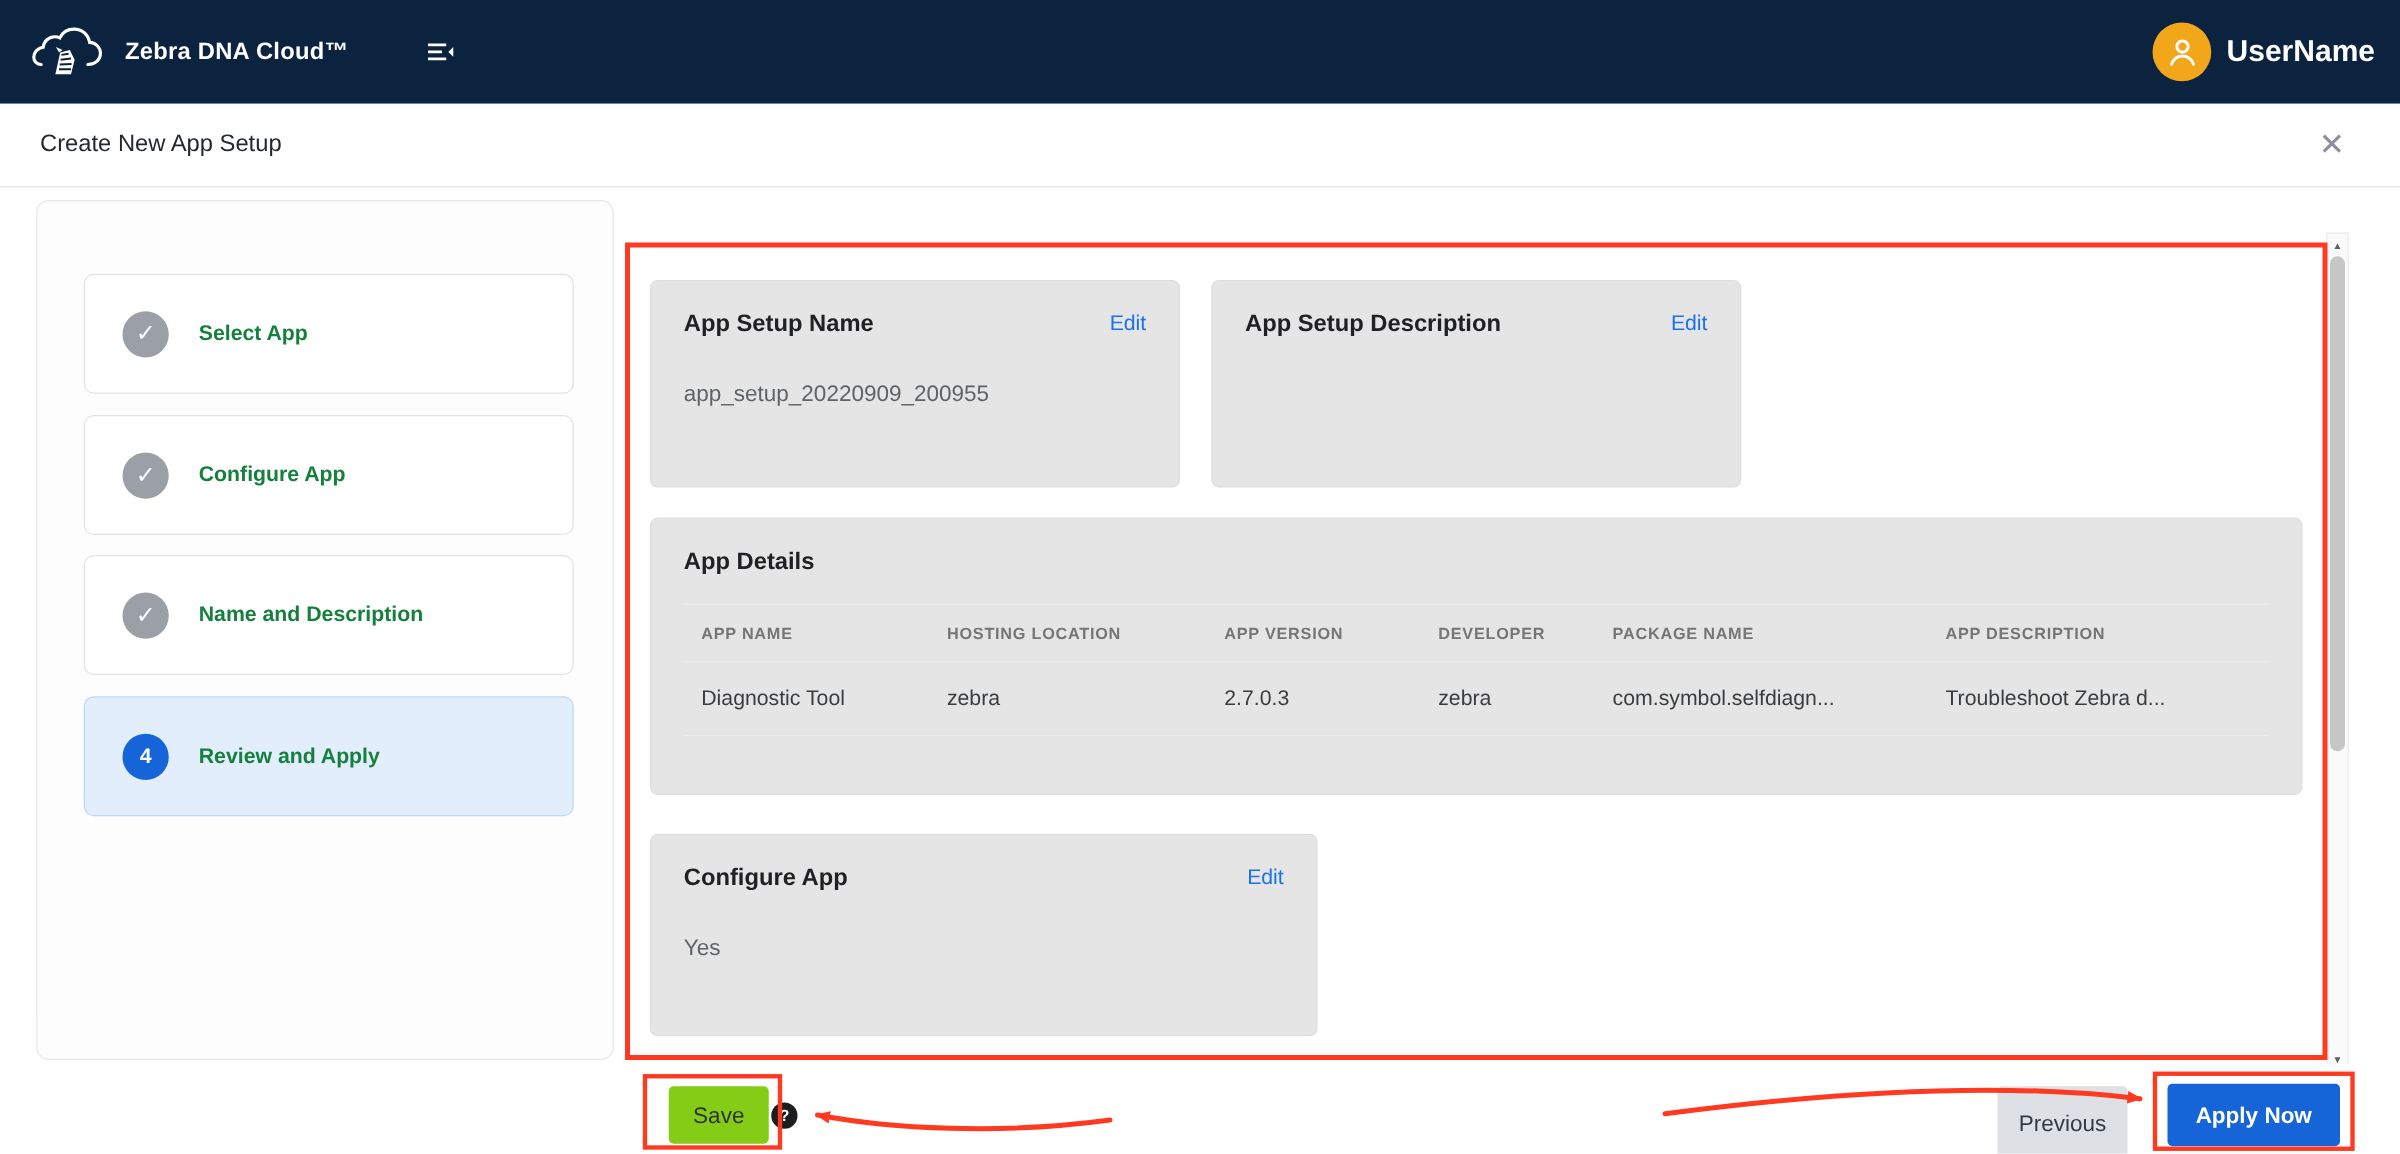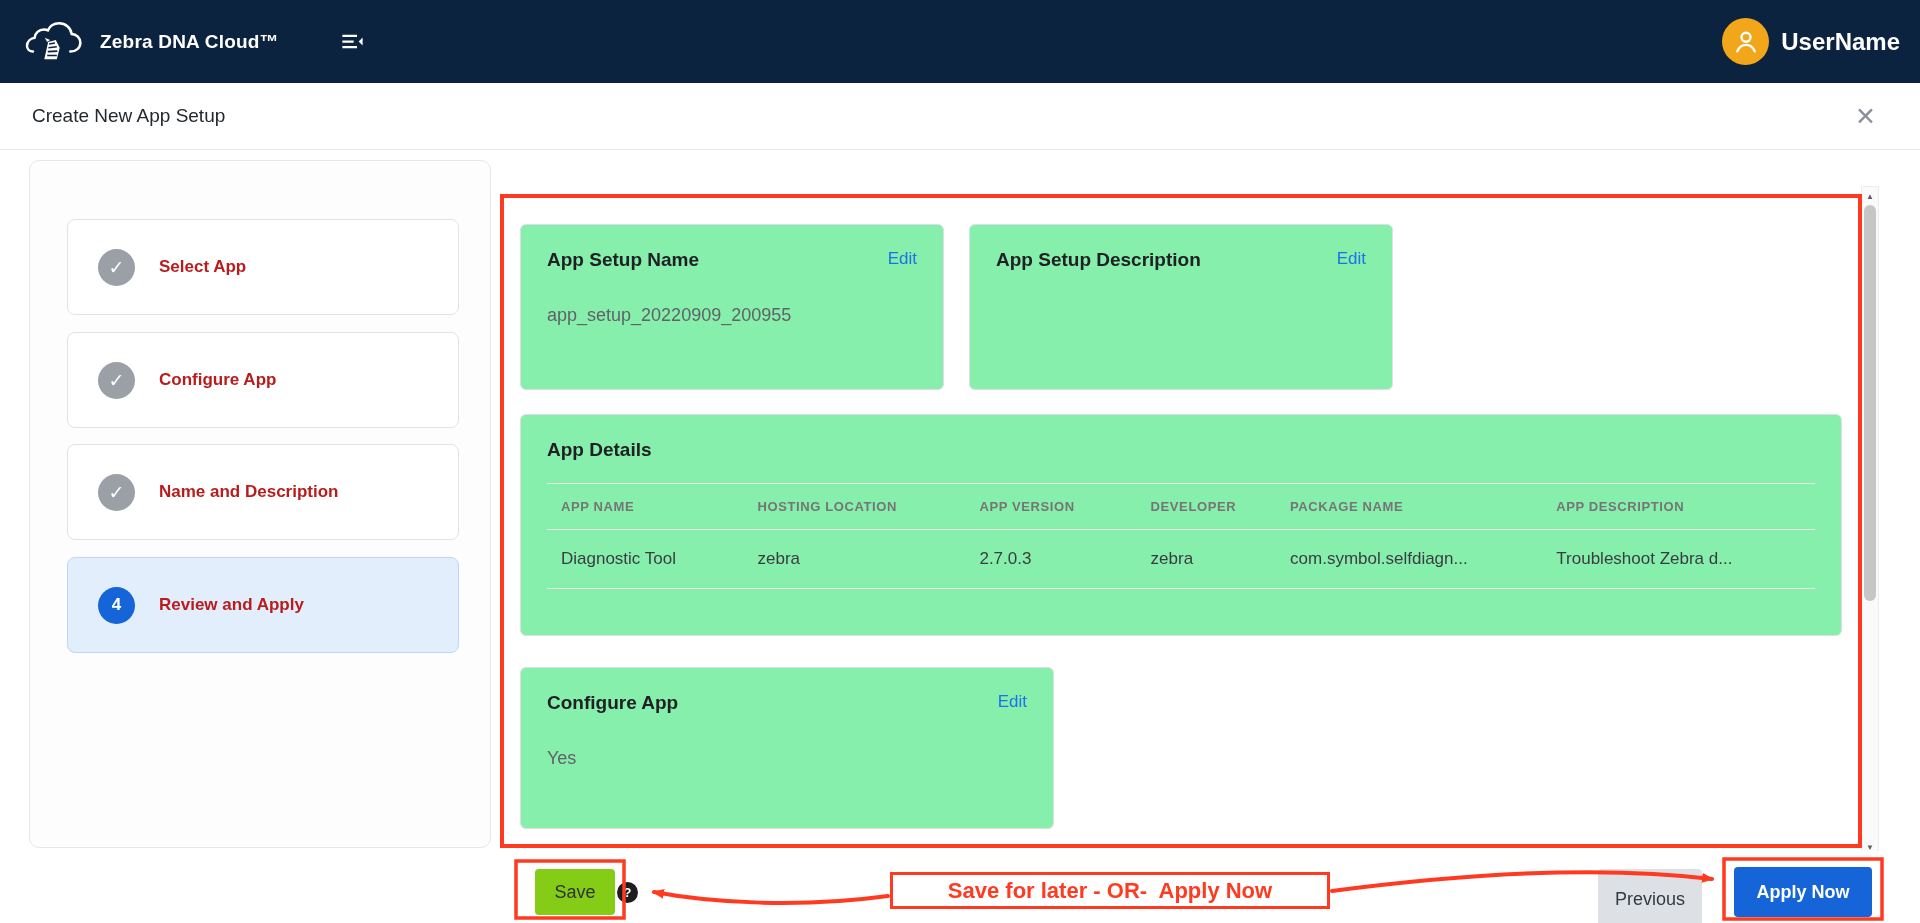--- a/index.html
+++ b/index.html
@@ -31,24 +31,24 @@
                border:1px solid #e0e3e8; border-radius:8px; display:flex; align-items:center;
                padding-left:30px; gap:24px; cursor:pointer; }
   .step-card.pos-1 { top:58px; }
   .step-card.pos-2 { top:171px; }
   .step-card.pos-3 { top:283px; }
   .step-card.pos-4 { top:396px; }
   .step-card.active { background:#e2eefc; border-color:#bcd7f7; }
   .step-circle { width:37px; height:37px; border-radius:50%; background:#9aa0a6; color:#ffffff;
                  display:flex; align-items:center; justify-content:center; font-size:19px; flex:0 0 37px; }
   .step-card.active .step-circle { background:#1565d8; font-weight:700; font-size:17px; }
-  .step-label { font-size:17px; font-weight:700; color:#b91c1c; }
-
-  
-  .card { position:absolute; background:#86efac; border:1px solid #dcdfe3; border-radius:6px; padding:24px 26px; }
+  .step-label { font-size:17px; font-weight:700; color:#15803d; }
+
+  
+  .card { position:absolute; background:#e5e5e5; border:1px solid #dcdfe3; border-radius:6px; padding:24px 26px; }
   .card-head { display:flex; justify-content:space-between; align-items:flex-start; }
   .card-title { font-size:19px; font-weight:600; color:#202124; }
   .edit-link { font-size:17px; color:#1a73e8; font-weight:500; cursor:pointer; }
   .card-value { font-size:18px; color:#5f6368; margin-top:34px; }
   .card-name   { left:520px; top:224px; width:424px; height:166px; }
   .card-desc   { left:969px; top:224px; width:424px; height:166px; }
   .card-details{ left:520px; top:414px; width:1322px; height:222px; }
   .card-config { left:520px; top:667px; width:534px; height:162px; }
 
   .details-table { width:100%; border-collapse:collapse; margin-top:22px; table-layout:fixed; }
@@ -210,15 +210,14 @@
       <marker id="arrowhead" markerWidth="12" markerHeight="10" refX="10" refY="5" orient="auto" markerUnits="userSpaceOnUse">
         <path d="M0,0 L12,5 L0,10 Z" fill="#ff3a21"></path>
       </marker>
     </defs>
     <rect x="502" y="196" width="1358" height="650" fill="none" stroke="#ff3a21" stroke-width="4"></rect>
     <rect x="516" y="861" width="108" height="57" fill="none" stroke="#ff3a21" stroke-width="3.5"></rect>
     <rect x="1724" y="859" width="158" height="60" fill="none" stroke="#ff3a21" stroke-width="3.5"></rect>
     <path d="M 888 896 C 800 908, 712 903, 654 892" fill="none" stroke="#ff3a21" stroke-width="4" stroke-linecap="round" marker-end="url(#arrowhead)"></path>
     <path d="M 1332 891 C 1470 873, 1606 866, 1712 879" fill="none" stroke="#ff3a21" stroke-width="4" stroke-linecap="round" marker-end="url(#arrowhead)"></path>
   </svg>
-  <div class="callout">Save for later - OR-  Apply Now</div>
 
 </div>
 
 </body></html>

